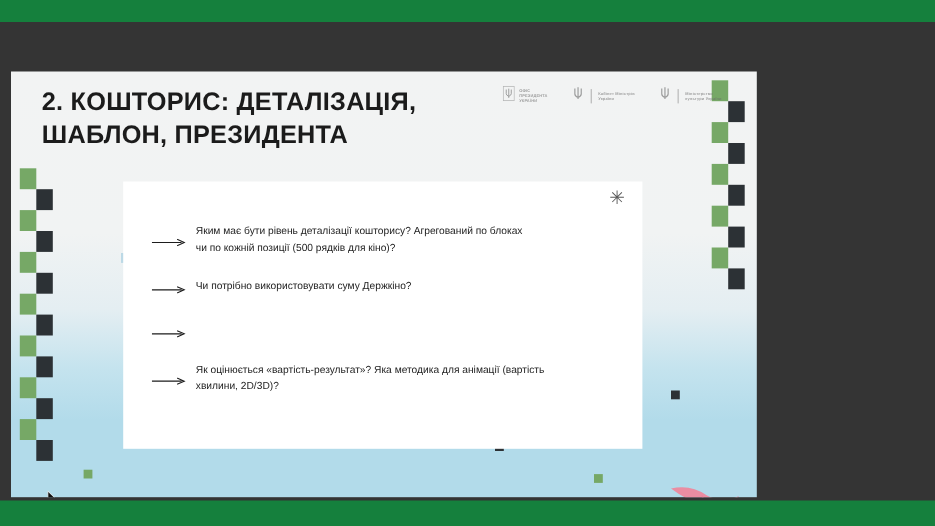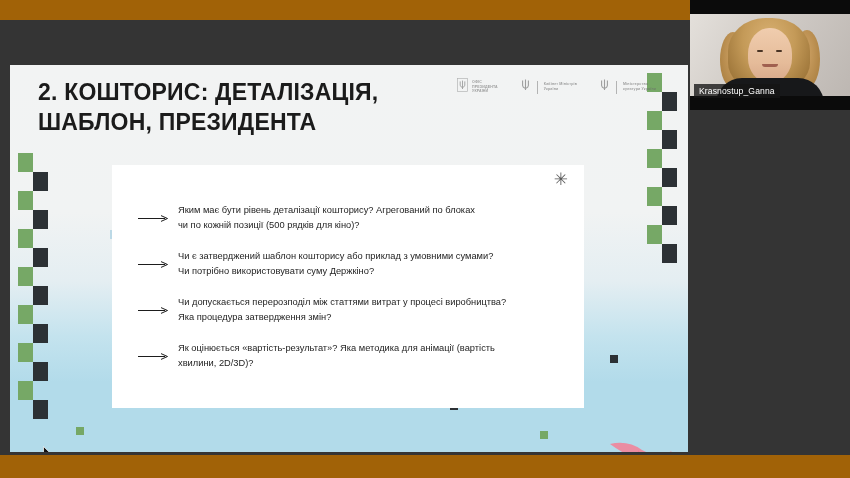--- a/index.html
+++ b/index.html
@@ -1,17 +1,17 @@
 <!DOCTYPE html>
 <html><head>
 <meta charset="utf-8">
 <style>
   html,body{margin:0;padding:0;background:#000;}
   body{width:850px;height:478px;overflow:hidden;font-family:"Liberation Sans",sans-serif;}
-  #root{position:relative;width:850px;height:478px;background:#a16207;}
+  #root{position:relative;width:850px;height:478px;background:#15803d;}
 
   
   .stage{position:absolute;left:0;top:20px;width:850px;height:435px;background:#343434;}
 
   
   .slide{position:absolute;left:10px;top:45px;width:678px;height:387px;overflow:hidden;
          background:linear-gradient(180deg,#f2f3f3 0%,#f1f3f3 38%,#e4eef2 56%,#c4e3ee 70%,#b2dbea 82%,#b2dbea 100%);}
 
   
   .slide-title{position:absolute;left:28px;top:12px;width:420px;
@@ -21,21 +21,21 @@
   .logos{position:absolute;left:447px;top:13px;display:flex;align-items:center;gap:22px;}
   .logo{display:flex;align-items:center;gap:4px;opacity:.62;}
   .tryzub{width:11px;height:14px;flex:0 0 auto;}
   .logo-div{width:1px;height:13px;background:#8d8d8d;margin:0 2px;}
   .logo-txt{font-size:3.6px;line-height:4.6px;color:#6a6a6a;letter-spacing:.15px;white-space:pre-line;font-weight:700;}
 
   
   .card{position:absolute;left:102px;top:100px;width:472px;height:243px;background:#fff;}
   .asterisk{position:absolute;right:16px;top:6px;font-size:17px;color:#5a5a5a;line-height:1;}
   .qlist{position:absolute;left:26px;top:38px;right:14px;}
-  .qrow{display:flex;align-items:flex-start;margin-bottom:17px;}
+  .qrow{display:flex;align-items:center;margin-bottom:17px;}
   .arrow{flex:0 0 auto;width:31px;margin-right:9px;padding-top:5px;}
   .qtext{font-size:9.3px;line-height:14.5px;color:#1d1d1d;}
   .qtext span{display:block;}
 
   
   .colL{position:absolute;left:8px;top:0;width:18px;height:387px;}
   .colR{position:absolute;left:637px;top:0;width:18px;height:387px;}
   .sq{position:absolute;width:15px;height:19px;}
   .sq.g{background:#76a866;}
   .sq.d{background:#2c3135;}
@@ -176,34 +176,29 @@
             </span>
           </div>
 
           <div class="qrow">
             <span class="arrow">
               <svg width="31" height="7" viewBox="0 0 31 7">
                   <path d="M0 3.5 H27 M23 0.6 L29.5 3.5 L23 6.4" fill="none" stroke="#1d1d1d" stroke-width="1"></path>
                 </svg>
             </span>
             <span class="qtext">
-              <span>Чи є затверджений шаблон кошторису або приклад з умовними сумами?</span>
               <span>Чи потрібно використовувати суму Держкіно?</span>
             </span>
           </div>
 
           <div class="qrow">
             <span class="arrow">
               <svg width="31" height="7" viewBox="0 0 31 7">
                   <path d="M0 3.5 H27 M23 0.6 L29.5 3.5 L23 6.4" fill="none" stroke="#1d1d1d" stroke-width="1"></path>
                 </svg>
-            </span>
-            <span class="qtext">
-              <span>Чи допускається перерозподіл між статтями витрат у процесі виробництва?</span>
-              <span>Яка процедура затвердження змін?</span>
             </span>
           </div>
 
           <div class="qrow">
             <span class="arrow">
               <svg width="31" height="7" viewBox="0 0 31 7">
                   <path d="M0 3.5 H27 M23 0.6 L29.5 3.5 L23 6.4" fill="none" stroke="#1d1d1d" stroke-width="1"></path>
                 </svg>
             </span>
             <span class="qtext">
@@ -225,29 +220,14 @@
       </div>
 
       <svg class="cursor" viewBox="0 0 11 16">
         <path d="M0.5 0.5 L0.5 12.5 L3.4 9.8 L5.4 14.5 L7.3 13.7 L5.3 9.1 L9.3 9.1 Z" fill="#111" stroke="#fff" stroke-width="0.7"></path>
       </svg>
 
     </div>
 
   </div>
 
-  <div class="cam">
-    <div class="cam-inner">
-      <div class="cam-wall"></div>
-      <div class="hair2"></div>
-      <div class="hair3"></div>
-      <div class="hair"></div>
-      <div class="face">
-        <div class="eye" style="left:9px;top:22px;"></div>
-        <div class="eye" style="left:28px;top:22px;"></div>
-      </div>
-      <div class="mouth"></div>
-      <div class="body"></div>
-    </div>
-    <div class="cam-name">Krasnostup_Ganna</div>
-  </div>
 
 </div>
 
 </body></html>

